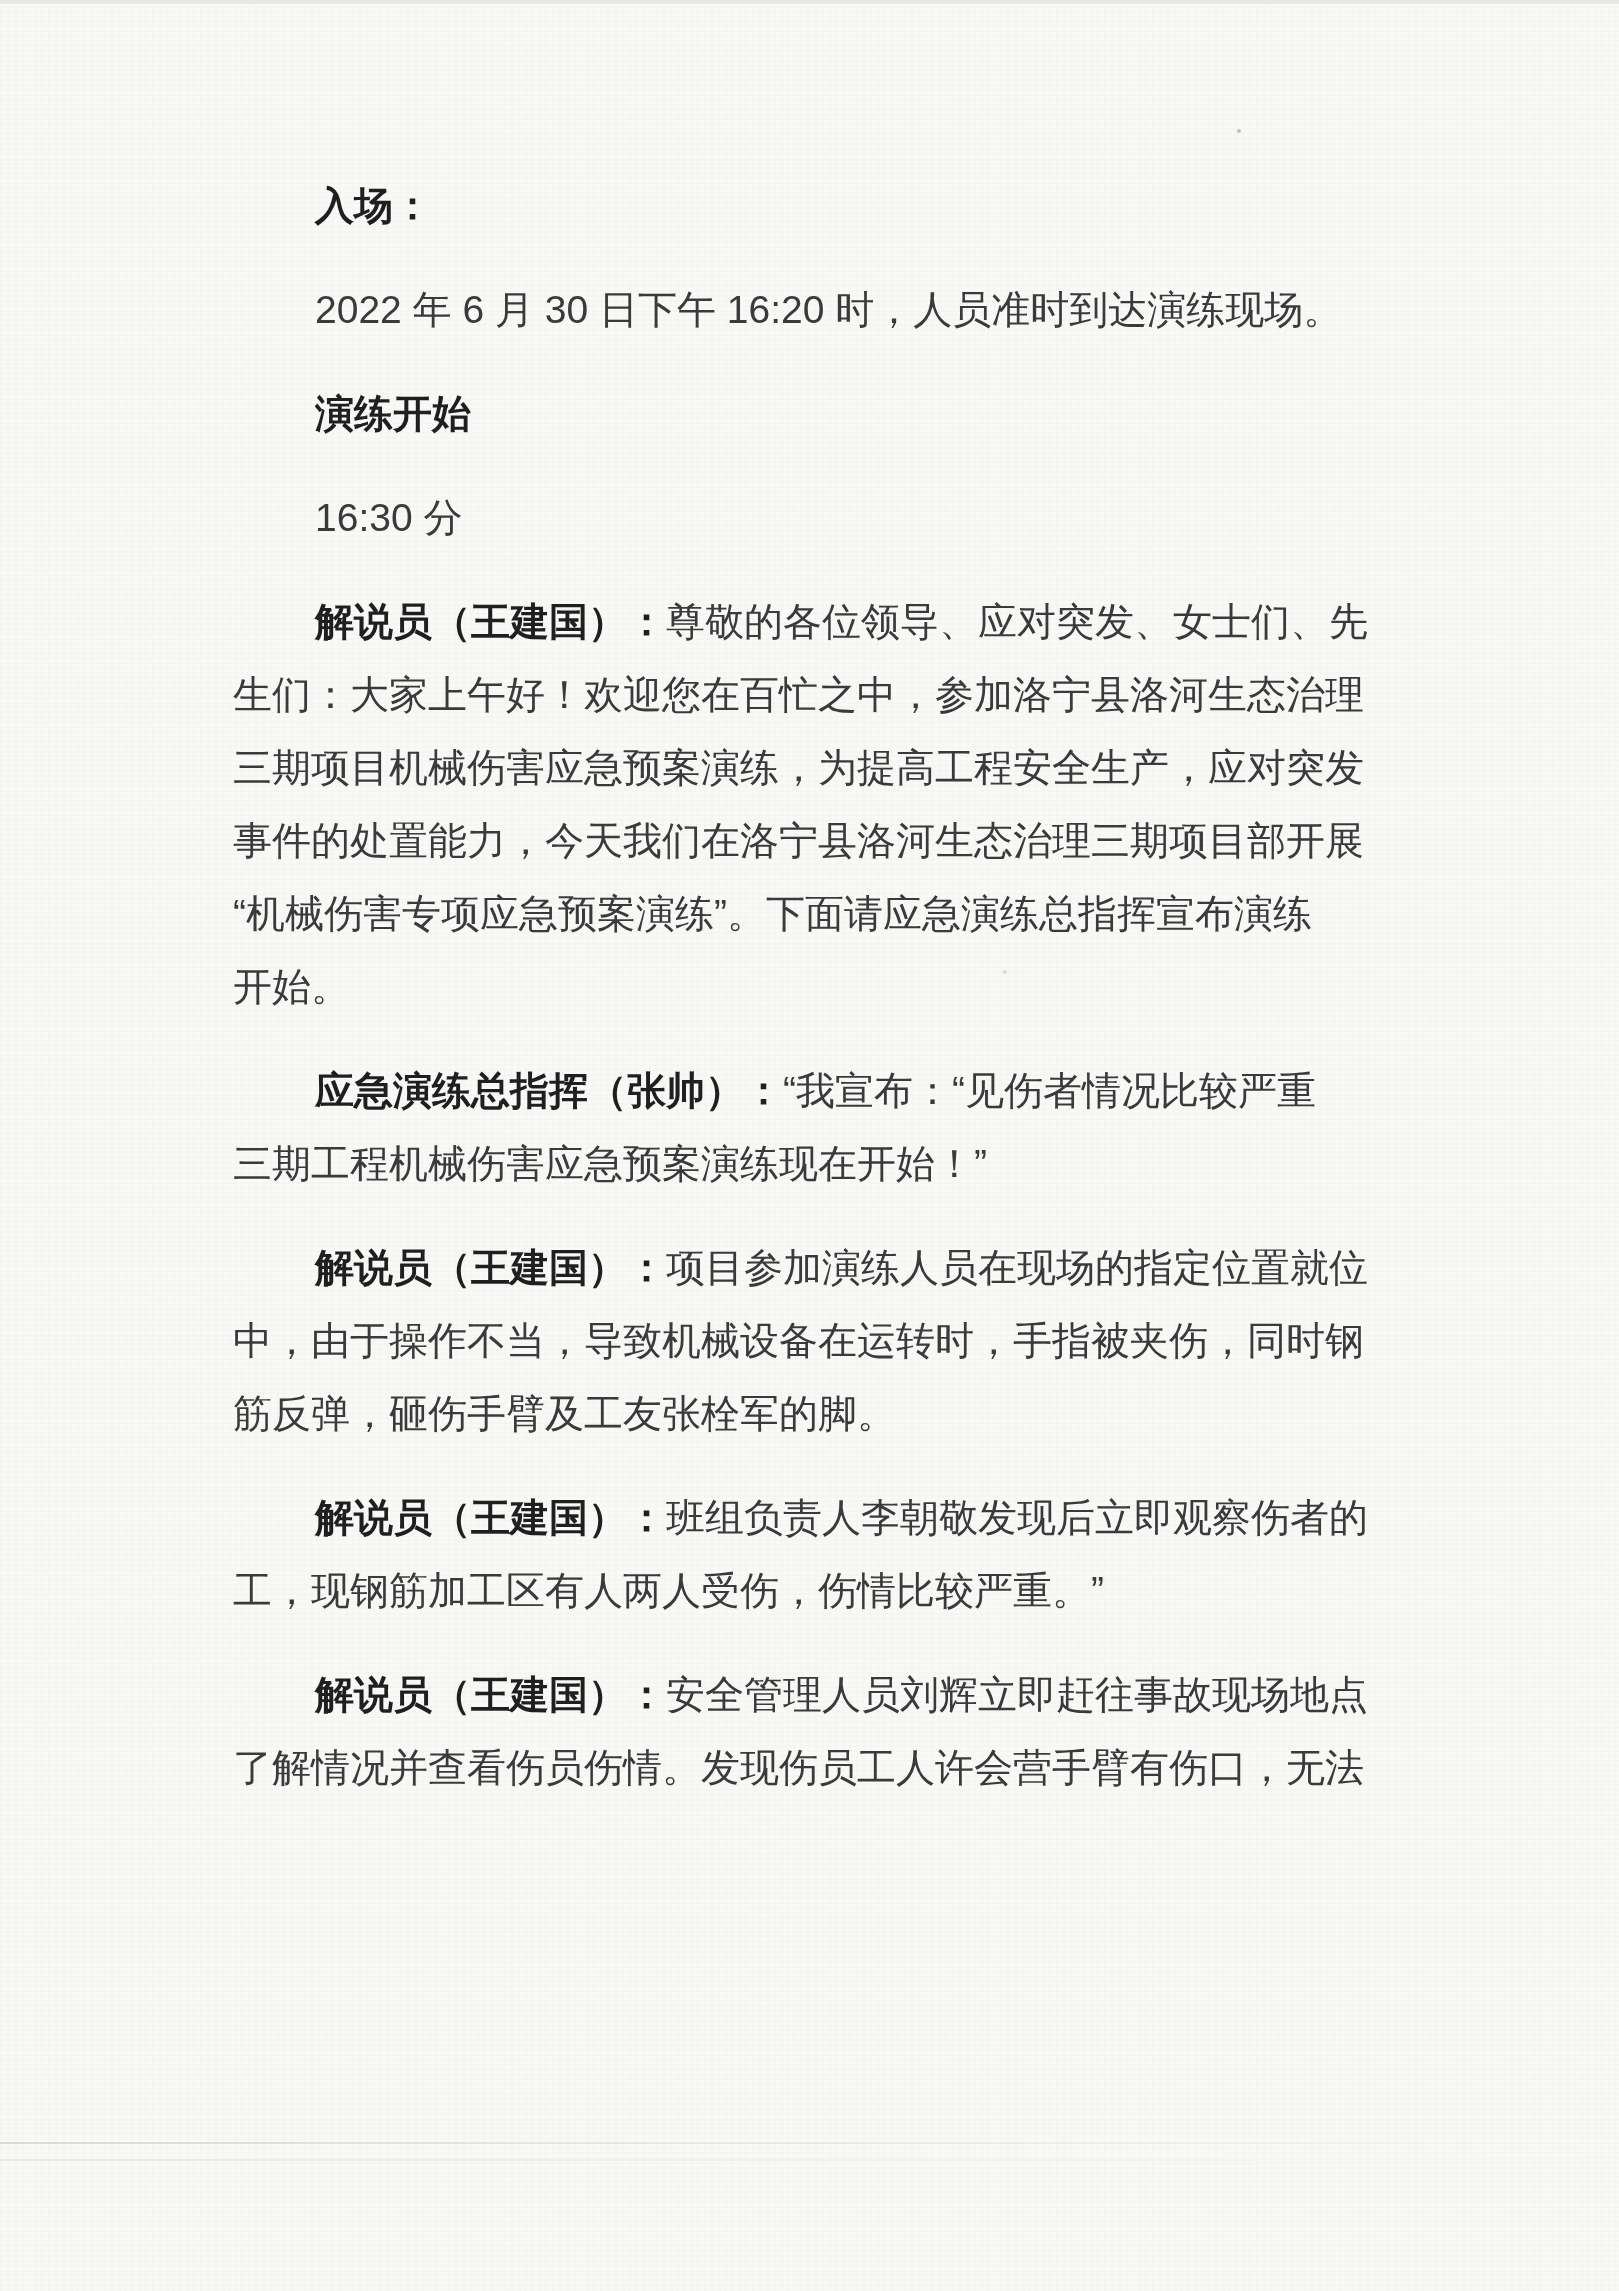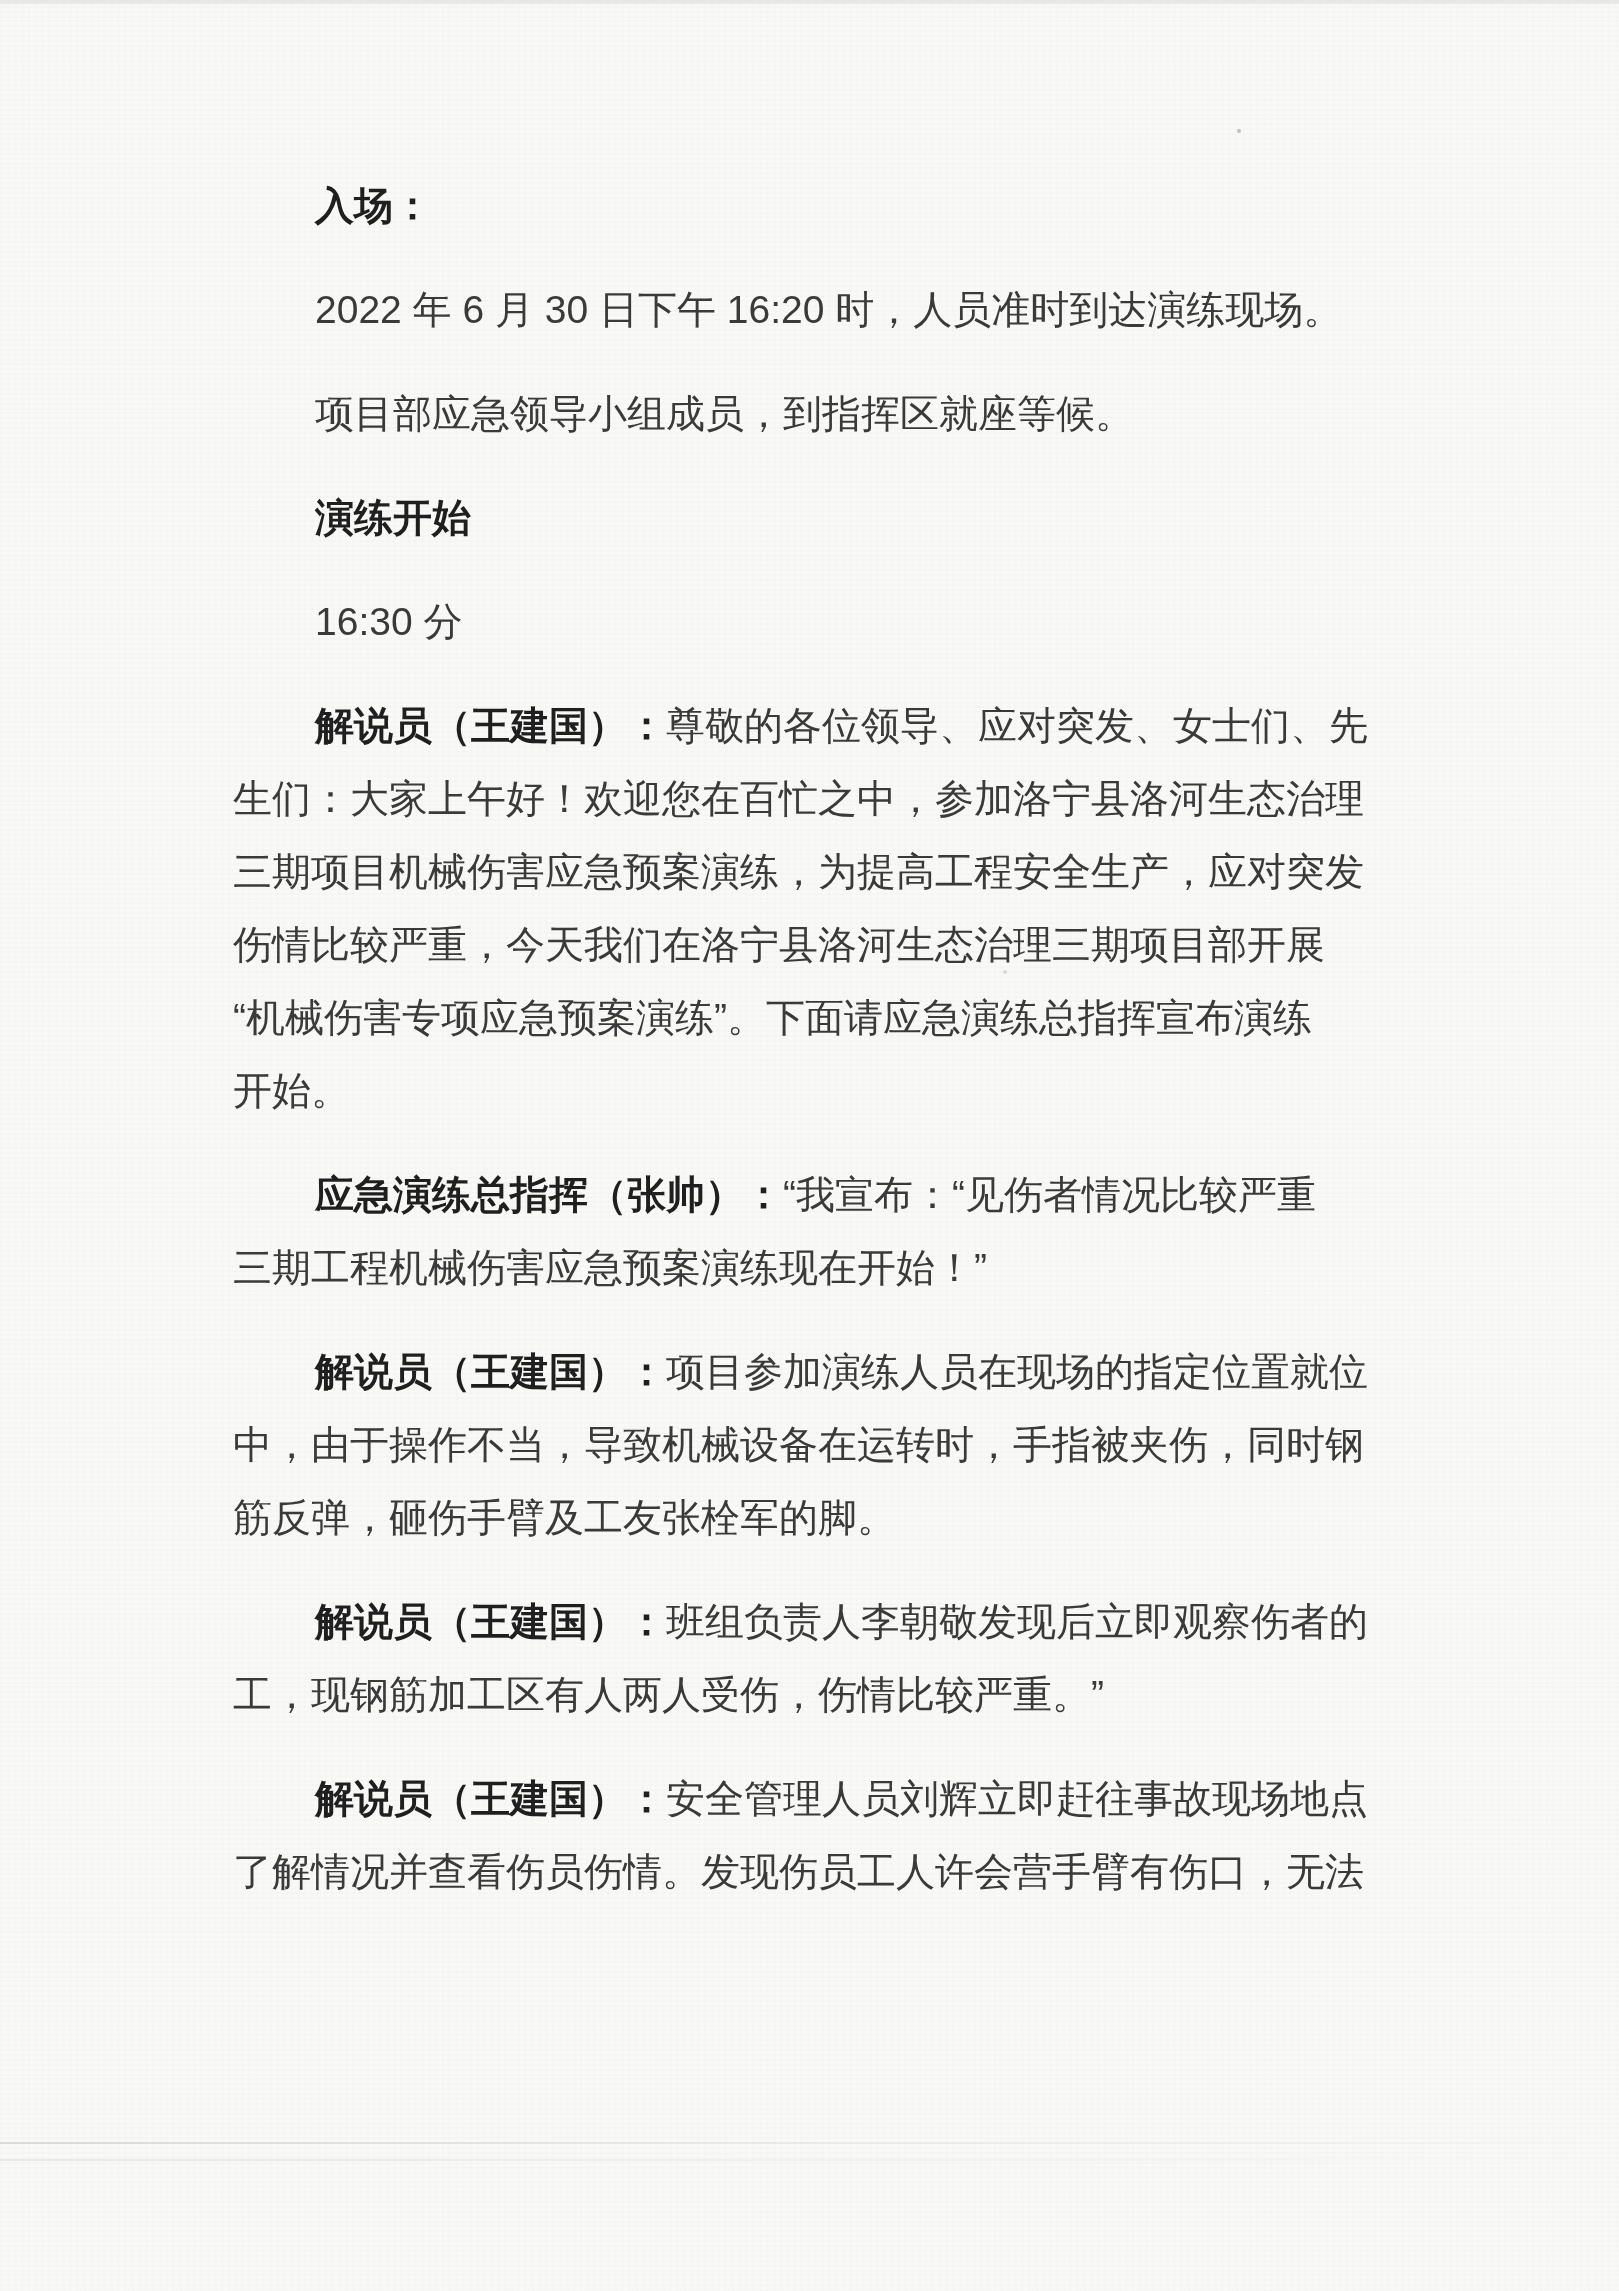--- a/index.html
+++ b/index.html
@@ -58,33 +58,30 @@
 
 <div class="page">
   <div class="content">
       <div class="para">
         <div class="line indent"><span class="bold">入场：</span></div>
       </div>
       <div class="para">
         <div class="line indent"><span>2022 年 6 月 30 日下午 16:20 时，人员准时到达演练现场。</span></div>
       </div>
       <div class="para">
-        <div class="line indent"><span>项目部应急领导小组成员，到指挥区就座等候。</span></div>
-      </div>
-      <div class="para">
         <div class="line indent"><span class="bold">演练开始</span></div>
       </div>
       <div class="para">
         <div class="line indent"><span>16:30 分</span></div>
       </div>
       <div class="para">
         <div class="line indent"><span class="bold">解说员（王建国）：</span><span>尊敬的各位领导、应对突发、女士们、先</span></div>
         <div class="line"><span>生们：大家上午好！欢迎您在百忙之中，参加洛宁县洛河生态治理</span></div>
         <div class="line"><span>三期项目机械伤害应急预案演练，为提高工程安全生产，应对突发</span></div>
-        <div class="line"><span>伤情比较严重，今天我们在洛宁县洛河生态治理三期项目部开展</span></div>
+        <div class="line"><span>事件的处置能力，今天我们在洛宁县洛河生态治理三期项目部开展</span></div>
         <div class="line"><span>“机械伤害专项应急预案演练”。下面请应急演练总指挥宣布演练</span></div>
         <div class="line"><span>开始。</span></div>
       </div>
       <div class="para">
         <div class="line indent"><span class="bold">应急演练总指挥（张帅）：</span><span>“我宣布：“见伤者情况比较严重</span></div>
         <div class="line"><span>三期工程机械伤害应急预案演练现在开始！”</span></div>
       </div>
       <div class="para">
         <div class="line indent"><span class="bold">解说员（王建国）：</span><span>项目参加演练人员在现场的指定位置就位</span></div>
         <div class="line"><span>中，由于操作不当，导致机械设备在运转时，手指被夹伤，同时钢</span></div>

